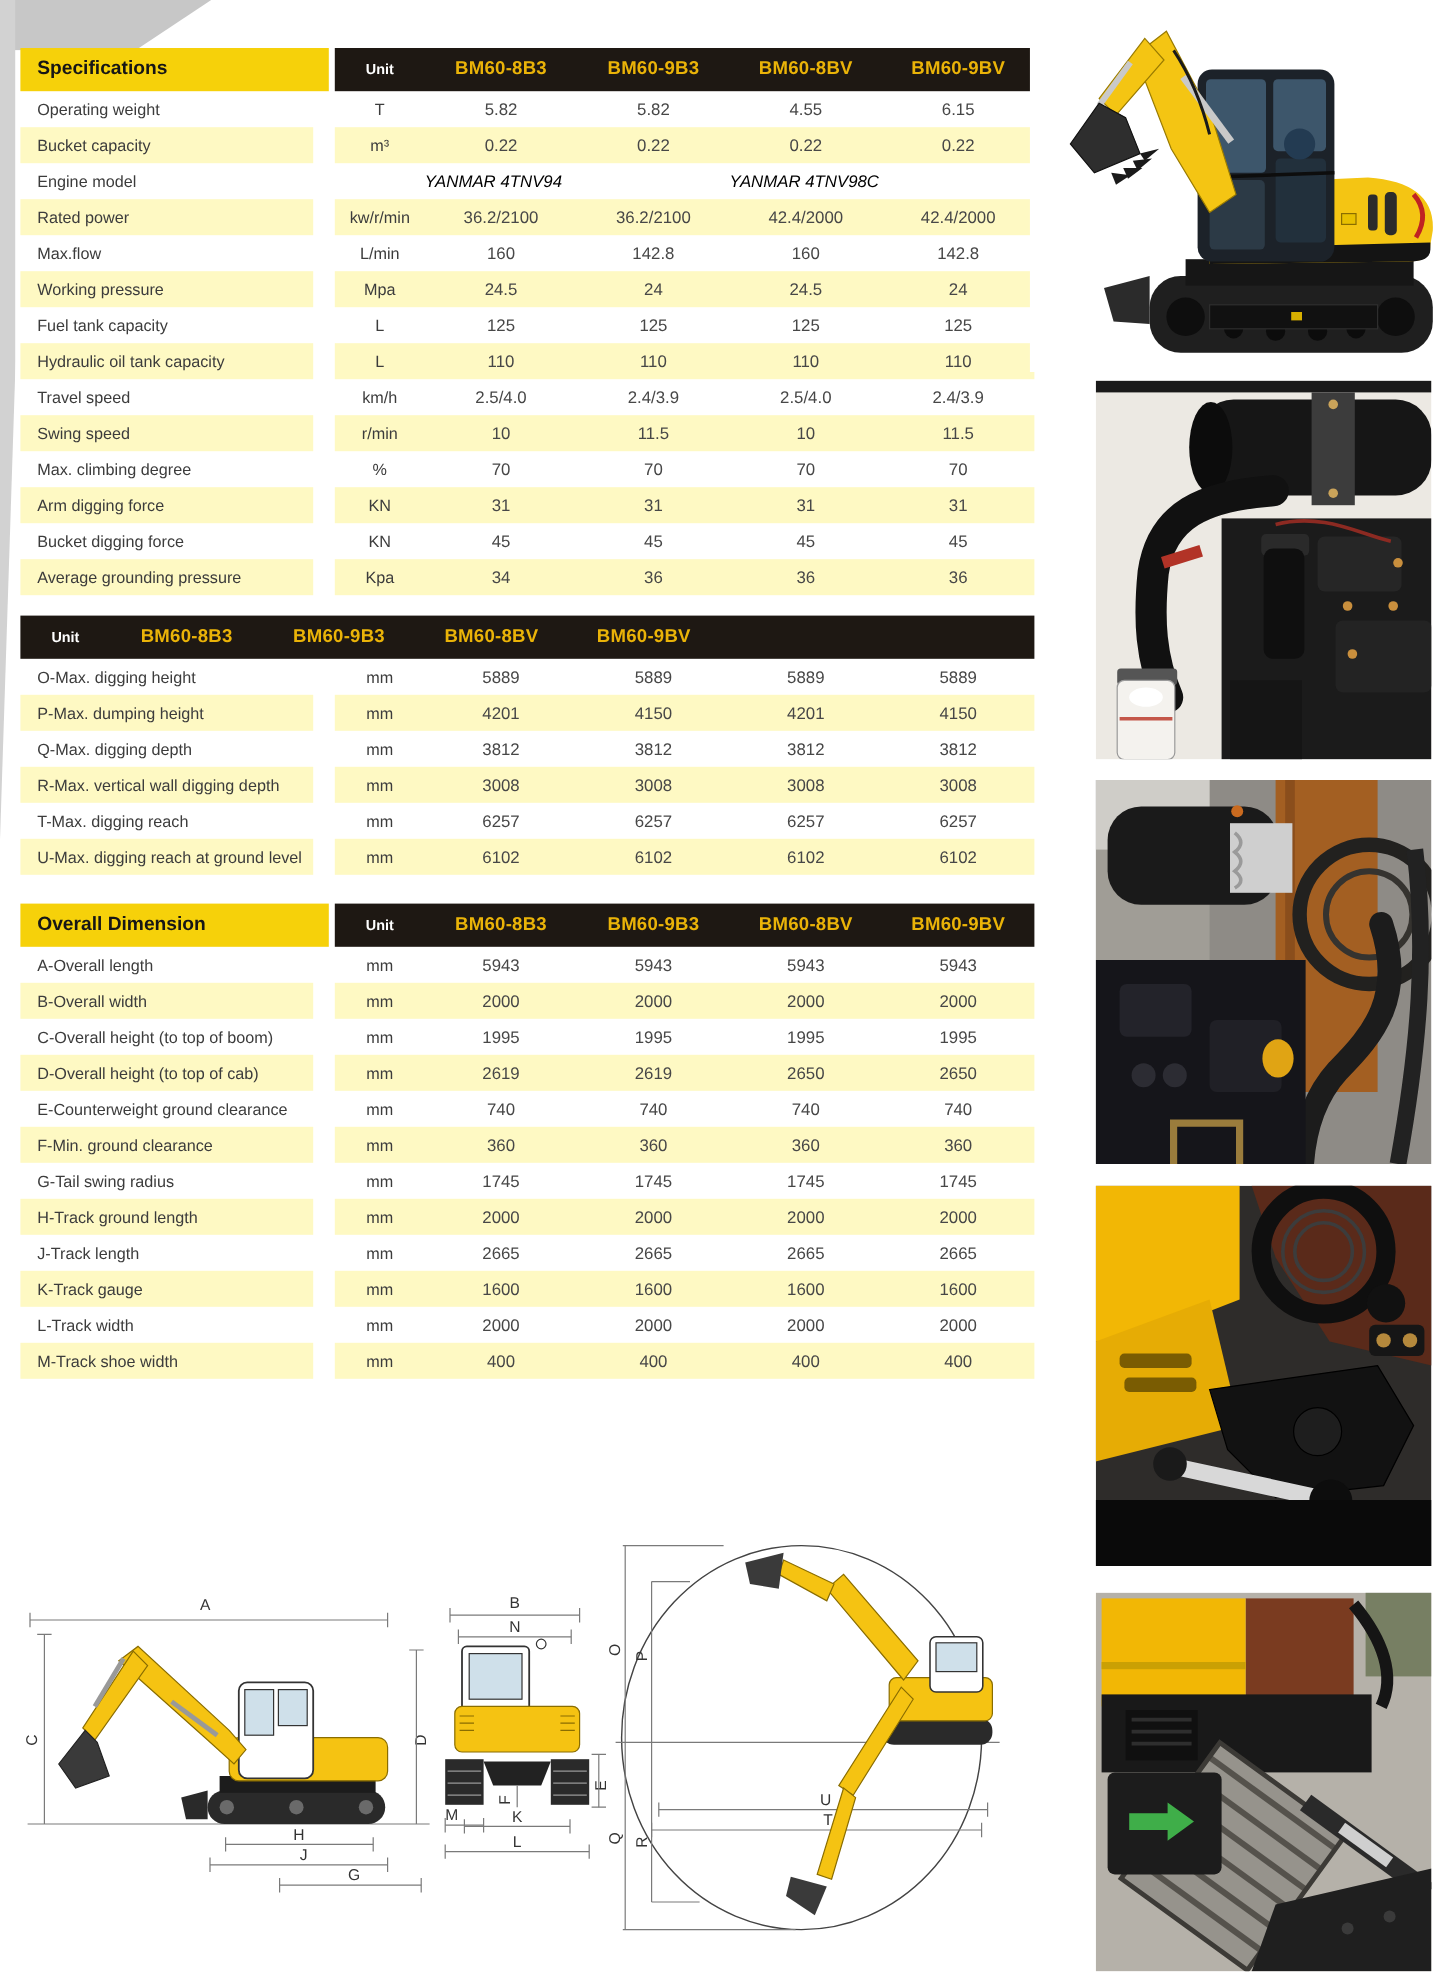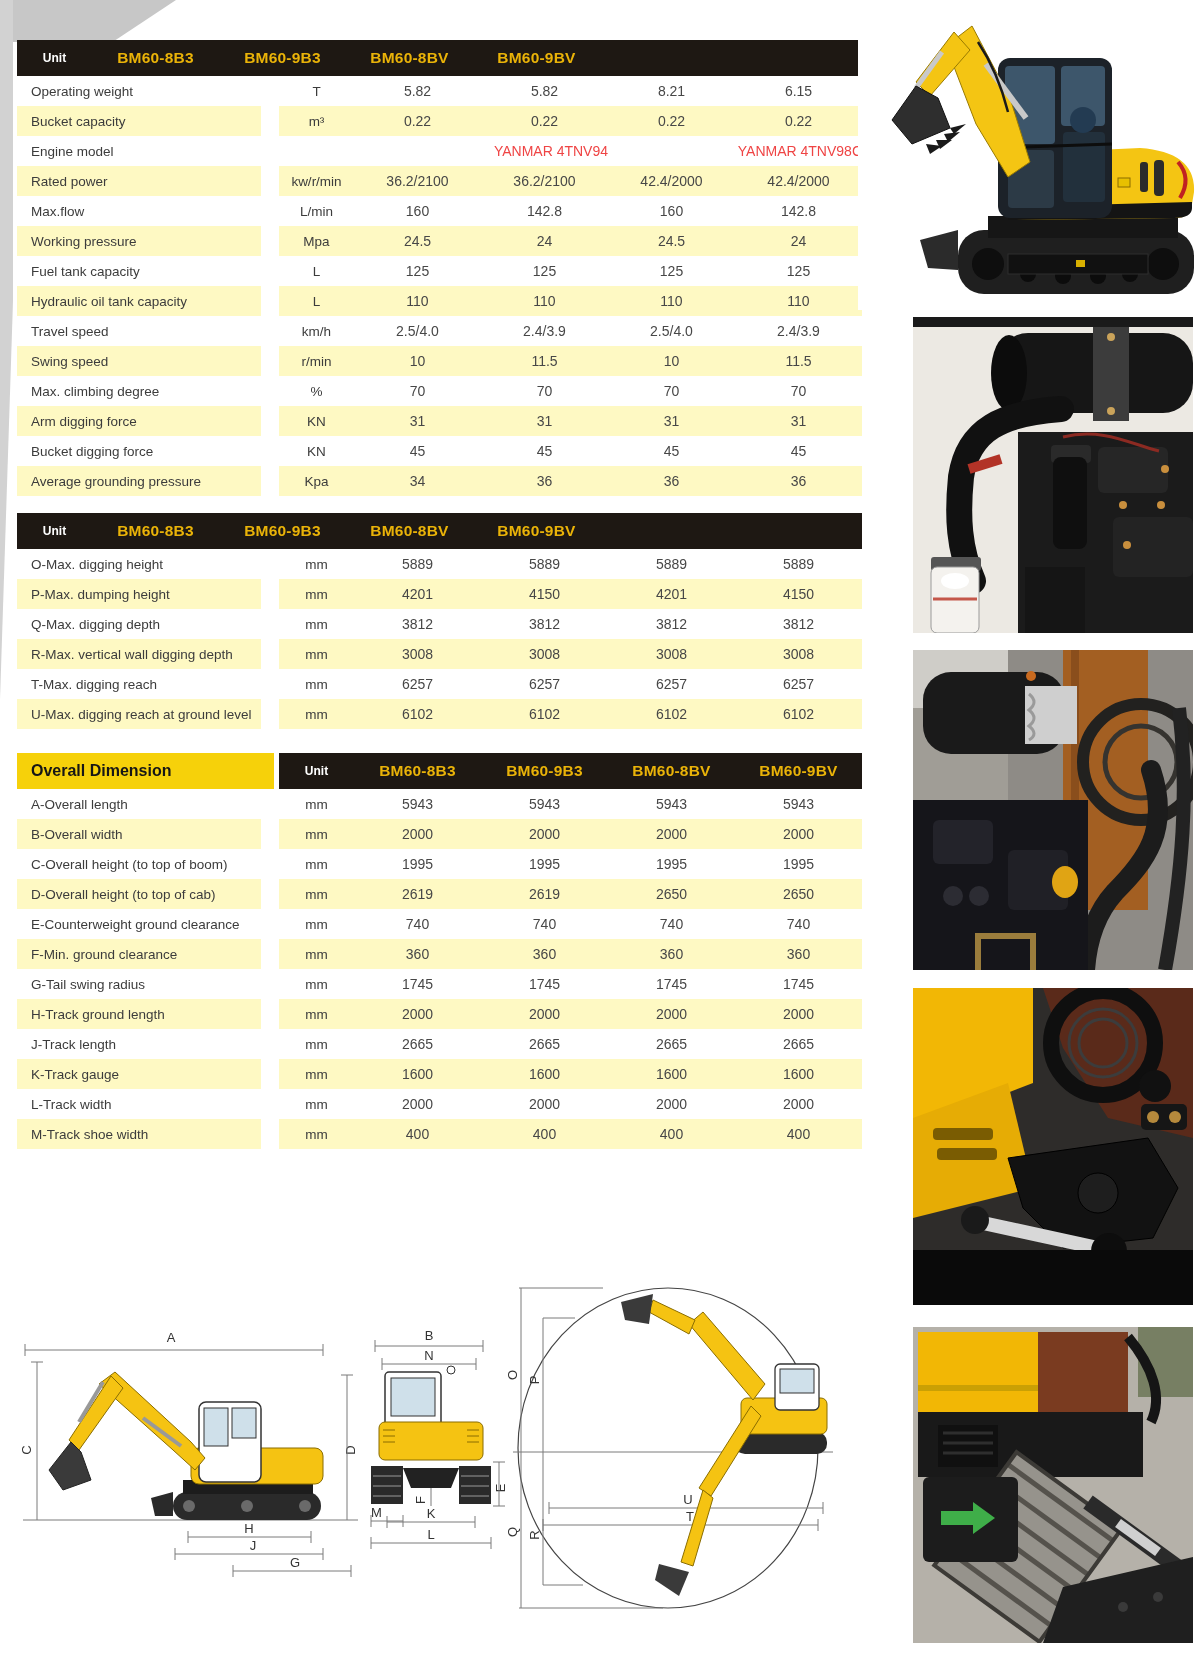--- a/index.html
+++ b/index.html
@@ -18,21 +18,21 @@
            display:flex;align-items:center;padding-left:14px;}
   .t-dark{flex:1;background:#1e1813;display:flex;align-items:center;}
   .t-unit{width:75px;color:#fff;font-weight:bold;font-size:12px;text-align:center;}
   .model-cell{width:127px;color:#eab308;font-weight:bold;font-size:15.5px;text-align:center;letter-spacing:.2px;}
   .t-row{display:flex;gap:18px;height:30px;}
   .r-label{width:250px;display:flex;align-items:center;padding-left:14px;font-size:13.5px;
            color:#3c3c3c;white-space:nowrap;overflow:hidden;}
   .r-vals{flex:1;display:flex;align-items:center;}
   .r-unit{width:75px;text-align:center;font-size:13.5px;color:#3c3c3c;}
   .r-val{width:127px;text-align:center;font-size:14px;color:#474747;}
-  .r-span{width:254px;text-align:right;font-size:14px;color:#ef4444;}
+  .r-span{width:254px;text-align:left;font-size:14px;color:#000000;font-style:italic;}
   .t-row.alt .r-label,.t-row.alt .r-vals{background:#fef9c3;}
   
   .photo{position:absolute;overflow:hidden;}
   .photo svg{display:block;}
   
   .diagrams{position:absolute;left:15px;top:1272px;}
   .diagrams text{font-family:"Liberation Sans",sans-serif;font-size:13px;fill:#333;}
   .dim{stroke:#7a7a7a;stroke-width:1;fill:none;}
   .outl{stroke:#444;stroke-width:1.2;fill:none;}
 </style>
@@ -40,35 +40,36 @@
 <body>
 
 <div class="page">
 
   <div class="deco-wedge"></div>
   <div class="deco-strip"></div>
 
   <div class="left-col">
     <section class="spec-table">
         <div class="t-head">
+          <div class="t-title">Specifications</div>
           <div class="t-dark">
             <div class="t-unit">Unit</div>
             <div class="model-cell">BM60-8B3</div>
             <div class="model-cell">BM60-9B3</div>
             <div class="model-cell">BM60-8BV</div>
             <div class="model-cell">BM60-9BV</div>
           </div>
         </div>
         <div class="t-row">
           <div class="r-label">Operating weight</div>
           <div class="r-vals">
             <div class="r-unit">T</div>
             <div class="r-val">5.82</div>
             <div class="r-val">5.82</div>
-            <div class="r-val">8.21</div>
+            <div class="r-val">4.55</div>
             <div class="r-val">6.15</div>
           </div>
         </div>
         <div class="t-row alt">
           <div class="r-label">Bucket capacity</div>
           <div class="r-vals">
             <div class="r-unit">m³</div>
             <div class="r-val">0.22</div>
             <div class="r-val">0.22</div>
             <div class="r-val">0.22</div>

